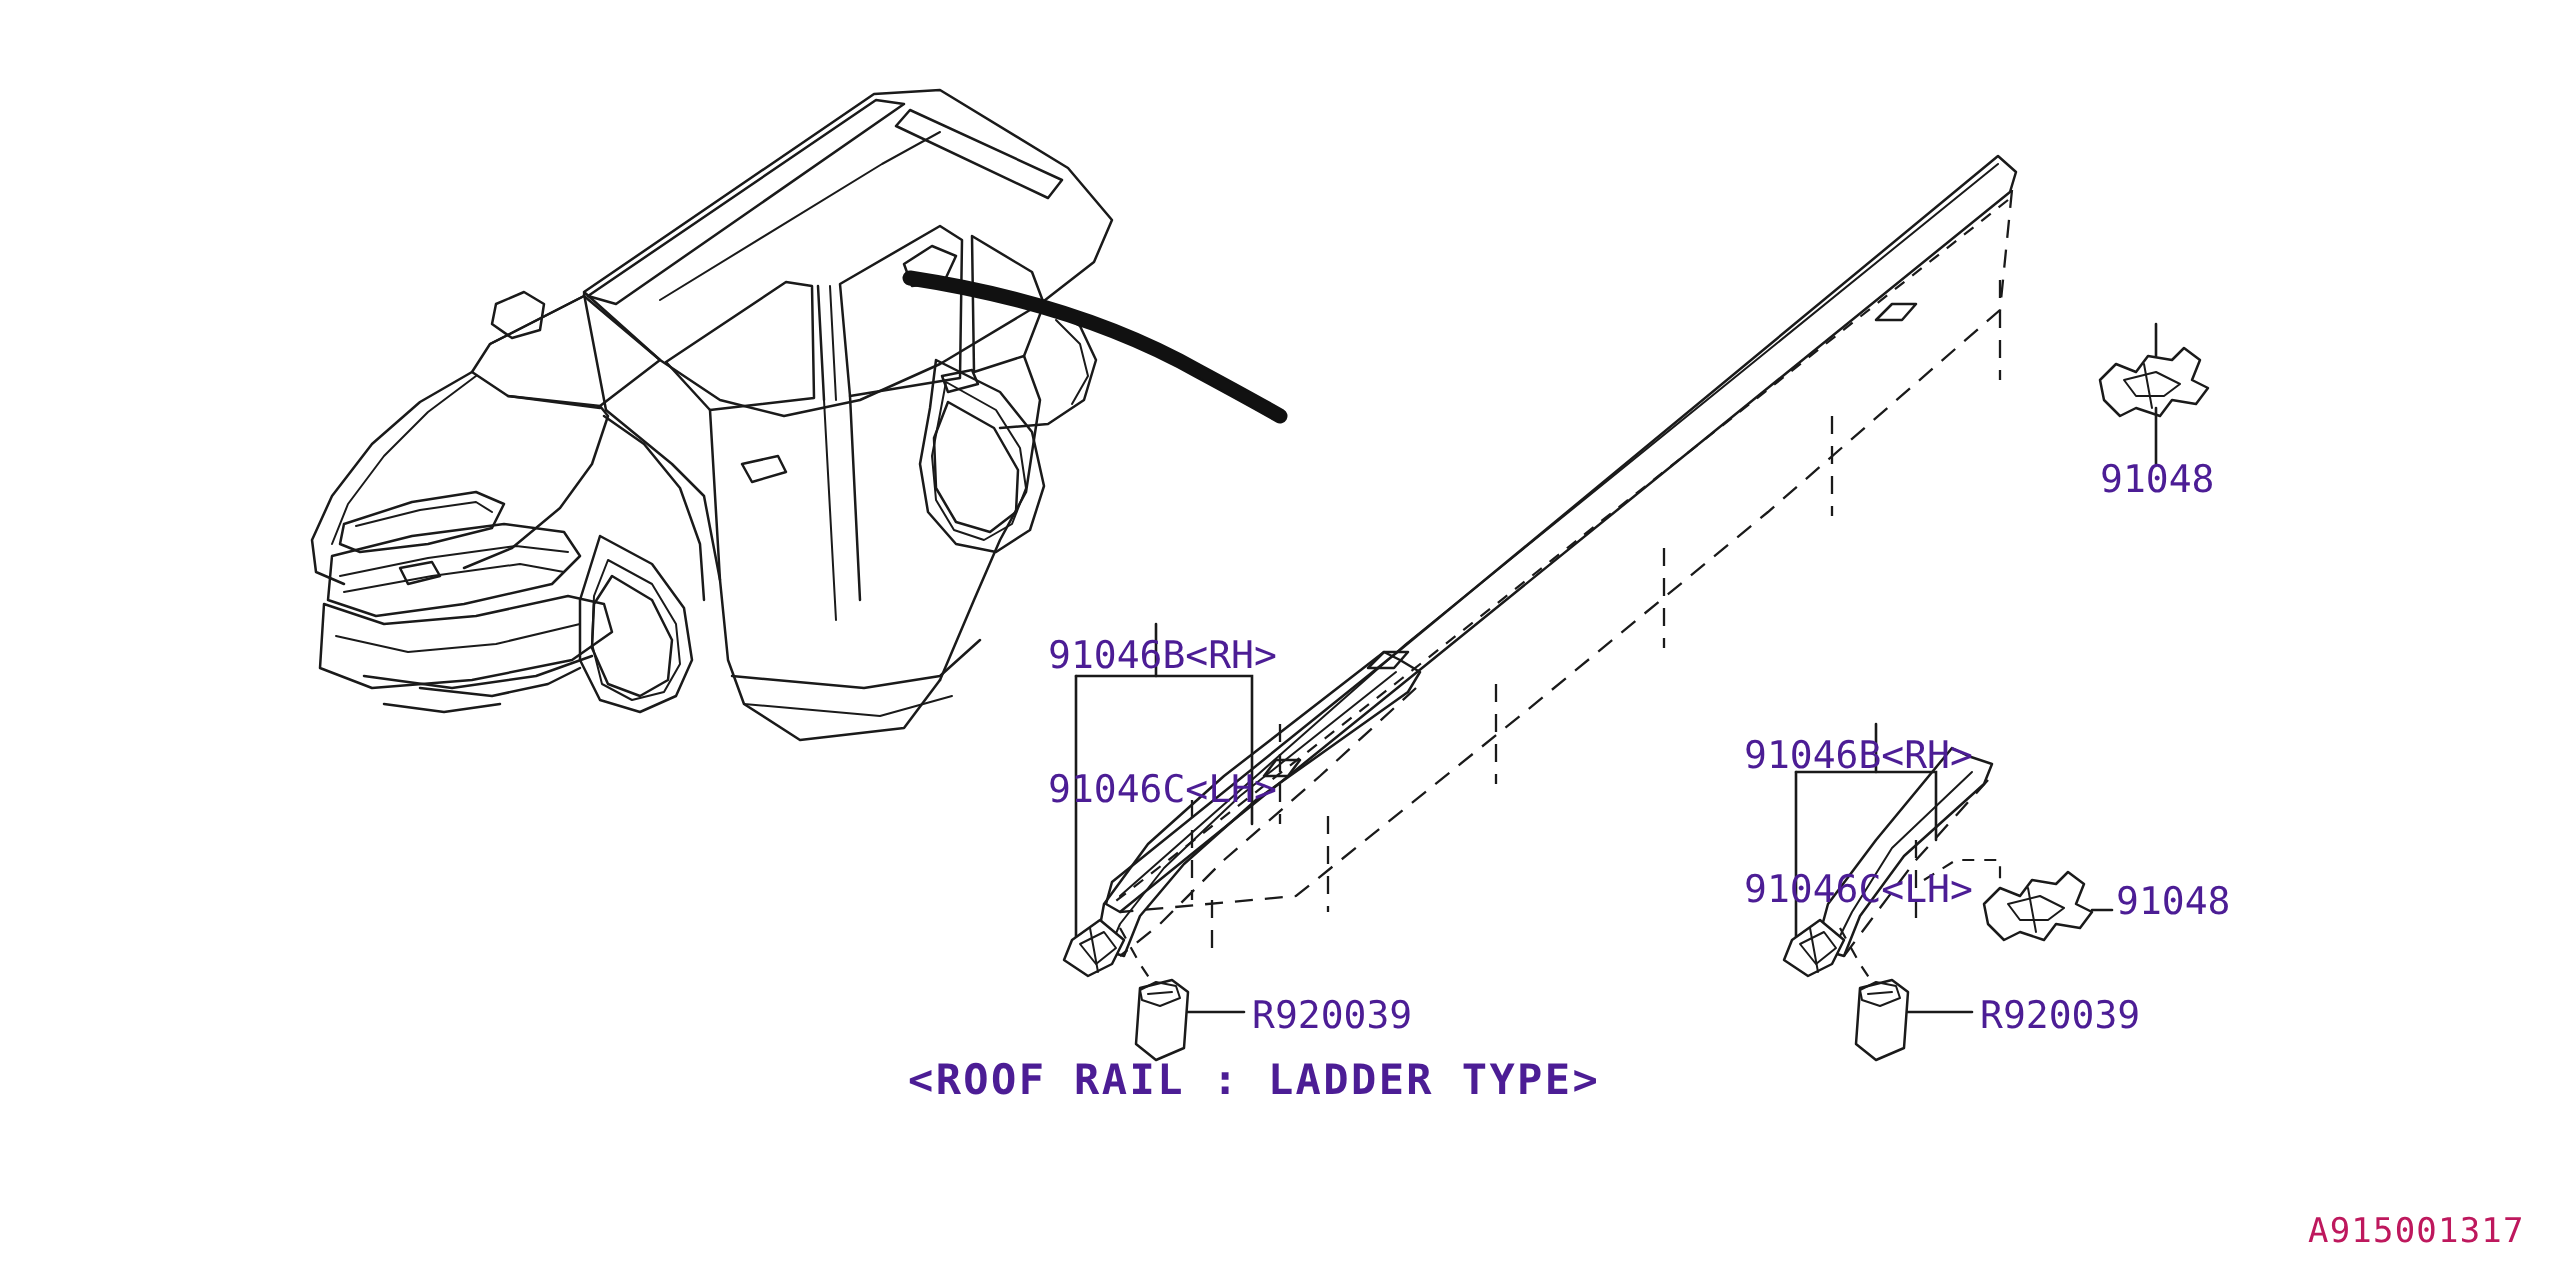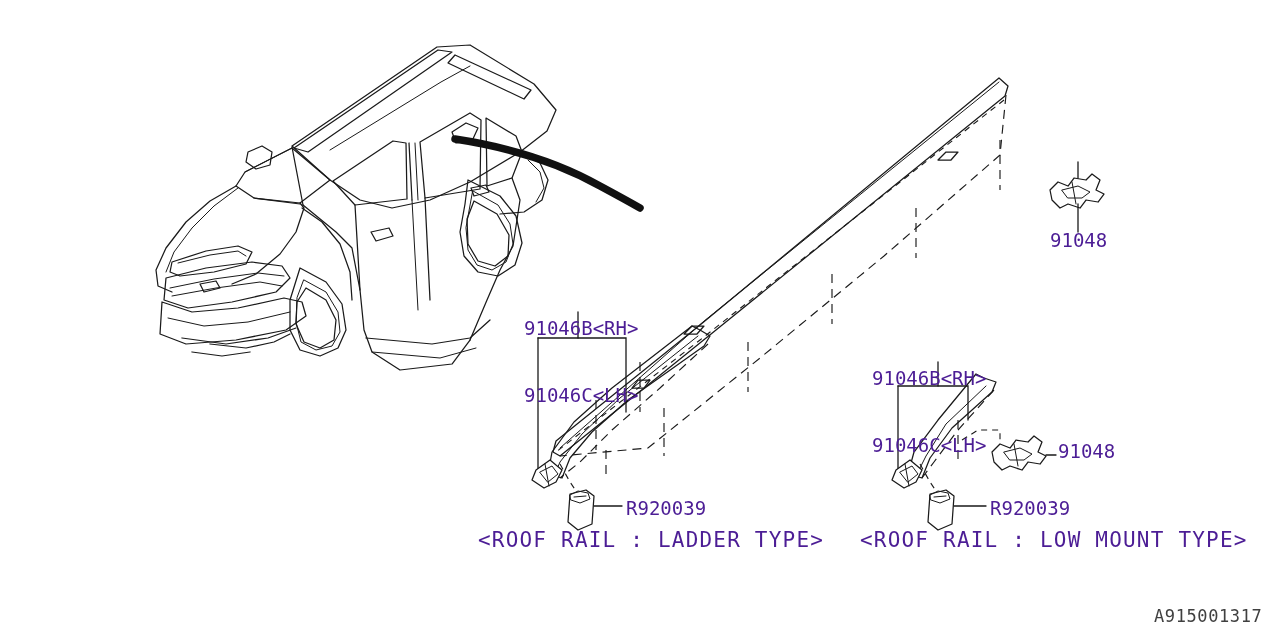--- a/index.html
+++ b/index.html
@@ -35,30 +35,30 @@
   .part-num {
     font-size: 19px;
   }
   .caption {
     font-size: 21px;
     letter-spacing: 1.2px;
   }
   .drawing-no {
     font-size: 17px;
     letter-spacing: 0.6px;
-    color: #404040;
+    color: #be185d;
   }
   
   #lbl-ladder-partno   { left: 524px; top: 272px; }
   #lbl-lowmount-partno { left: 872px; top: 322px; }
   #lbl-91048-top       { left: 1050px; top: 229px; }
   #lbl-91048-low       { left: 1058px; top: 440px; }
   #lbl-r92-left        { left: 626px; top: 497px; }
   #lbl-r92-right       { left: 990px; top: 497px; }
-  #lbl-cap-ladder      { left: 478px; top: 528px; }
+  #lbl-cap-ladder      { left: 454px; top: 528px; font-weight: bold; }
   #lbl-cap-lowmount    { left: 860px; top: 528px; }
   #lbl-drawing-no      { left: 1154px; top: 606px; }
 </style>
 </head>
 <body>
 
 <div id="sheet">
 
   <svg id="artwork" viewBox="0 0 1280 640" xmlns="http://www.w3.org/2000/svg">
     <defs>
@@ -274,17 +274,16 @@
   <div class="lbl part-num" id="lbl-91048-top">91048</div>
 
   <div class="lbl part-num" id="lbl-91048-low">91048</div>
 
   <div class="lbl part-num" id="lbl-r92-left">R920039</div>
 
   <div class="lbl part-num" id="lbl-r92-right">R920039</div>
 
   <div class="lbl caption" id="lbl-cap-ladder">&lt;ROOF RAIL : LADDER TYPE&gt;</div>
 
-  <div class="lbl caption" id="lbl-cap-lowmount">&lt;ROOF RAIL : LOW MOUNT TYPE&gt;</div>
 
   <div class="lbl drawing-no" id="lbl-drawing-no">A915001317</div>
 
 </div>
 
 </body></html>

